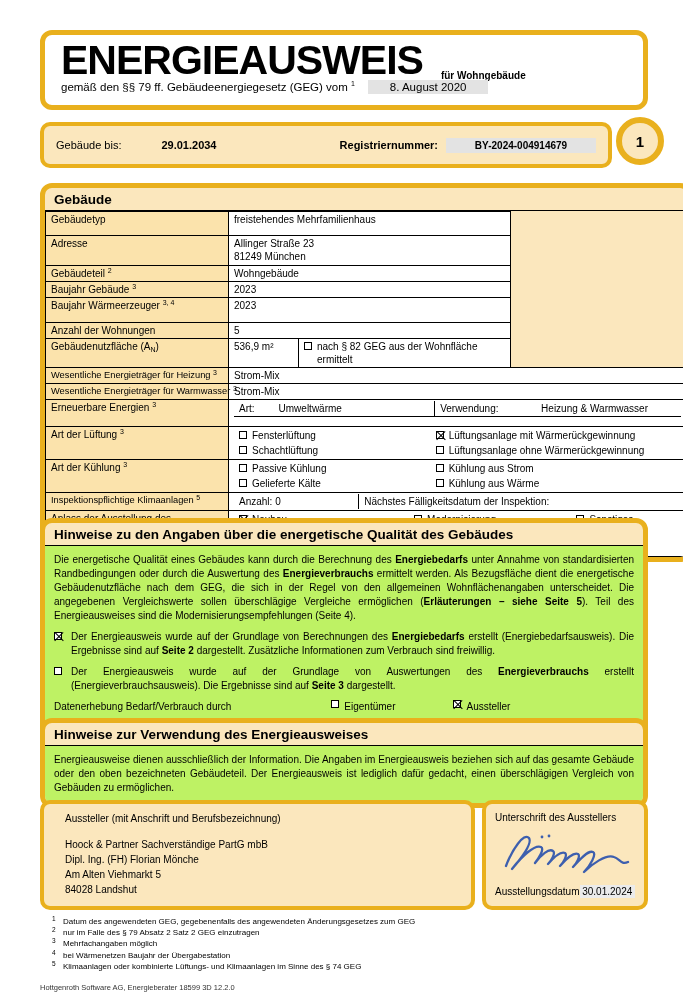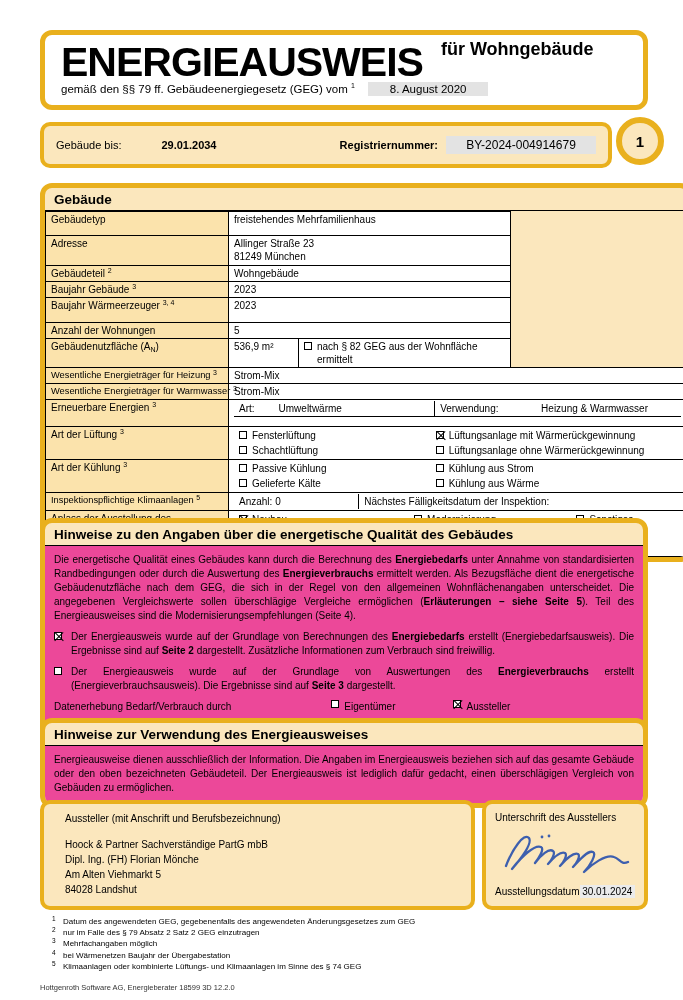--- a/index.html
+++ b/index.html
@@ -16,31 +16,31 @@
 
   .cb { display:inline-block; width:8px; height:8px; border:1px solid #000; background:#fff; position:relative; flex:none; }
   .cb.checked::before, .cb.checked::after { content:""; position:absolute; left:-2px; top:2.6px; width:12px; height:1.3px; background:#000; }
   .cb.checked::before { transform:rotate(45deg); }
   .cb.checked::after { transform:rotate(-45deg); }
 
   
   .hdr { left:40px; top:30px; width:608px; height:80px; padding:4px 16px 6px; }
   .hdr .trow { display:flex; align-items:flex-end; }
   .hdr h1 { font-size:41px; font-weight:bold; letter-spacing:-1px; line-height:1.05; }
-  .hdr .sub { font-size:18px; font-weight:bold; margin-left:18px; margin-bottom:24px; }
+  .hdr .sub { font-size:10px; font-weight:bold; margin-left:18px; margin-bottom:1px; }
   .hdr .law { font-size:11.5px; margin-top:-2px; }
   .hdr .law .graybox { width:120px; padding:1px 0; margin-left:10px; font-size:11.5px; }
 
   
   .valid { left:40px; top:122px; width:572px; height:46px; border-width:4px; border-radius:10px; }
   .valid .in { display:flex; align-items:center; height:100%; padding:0 12px; font-size:11px; }
   .valid .vdate { font-weight:bold; margin-left:40px; }
   .valid .sp { flex:1; }
   .valid .rlab { font-weight:bold; }
-  .valid .graybox { width:150px; padding:2px 0; margin-left:8px; font-size:12px; }
+  .valid .graybox { width:150px; padding:2px 0; margin-left:8px; font-size:10px;font-weight:bold; }
 
   .badge { position:absolute; left:616px; top:117px; width:48px; height:48px; border:6px solid #E9B01D; border-radius:50%; background:#FBE7BD; display:flex; align-items:center; justify-content:center; font-size:15px; font-weight:bold; }
 
   
   .bld { left:40px; top:183px; width:652px; overflow:hidden; background:#FBE7BD; }
   .sec-title { font-size:13.5px; font-weight:bold; padding:4px 9px 3px; border-bottom:1px solid #000; }
   table.bt { width:100%; border-collapse:collapse; table-layout:fixed; font-size:10px; }
   table.bt td { border:1px solid #000; padding:1px 5px; vertical-align:top; line-height:13px; }
   td.lab { background:#FBE3AC; }
   td.val { background:#fff; }
@@ -55,21 +55,21 @@
   .erow .el { width:45%; border-right:1px solid #000; padding:1px 5px; }
   .erow .er { flex:1; padding:1px 5px; display:flex; }
   .erow .er .evv { margin-left:auto; padding-right:28px; }
   .krow { display:flex; height:100%; }
   .krow .kl { width:28%; border-right:1px solid #000; padding:1px 5px; }
   .krow .kr { flex:1; padding:1px 5px; }
   .indent15 { padding-left:15px; }
 
   
   .hint { left:40px; width:608px; overflow:hidden; background:#FBE7BD; }
-  .hint .body { background:#ec4899; padding:7px 9px 8px; font-size:10px; line-height:1.4; text-align:justify; }
+  .hint .body { background:#bef264; padding:7px 9px 8px; font-size:10px; line-height:1.4; text-align:justify; }
   .hint p { margin-bottom:7px; }
   .cbpara { position:relative; padding-left:17px; margin-bottom:7px; }
   .cbpara .cb { position:absolute; left:0; top:2px; }
   .dcline { display:flex; align-items:center; margin-bottom:6px; text-align:left; }
   .dcline .opt { display:flex; gap:5px; }
   .dc1 { margin-left:100px; } .dc2 { margin-left:58px; }
 
   
   .issuer { left:40px; top:800px; width:435px; height:110px; border-width:4px; border-radius:10px; padding:9px 21px; font-size:10px; }
   .issuer .addr { margin-top:13px; line-height:1.5; }

